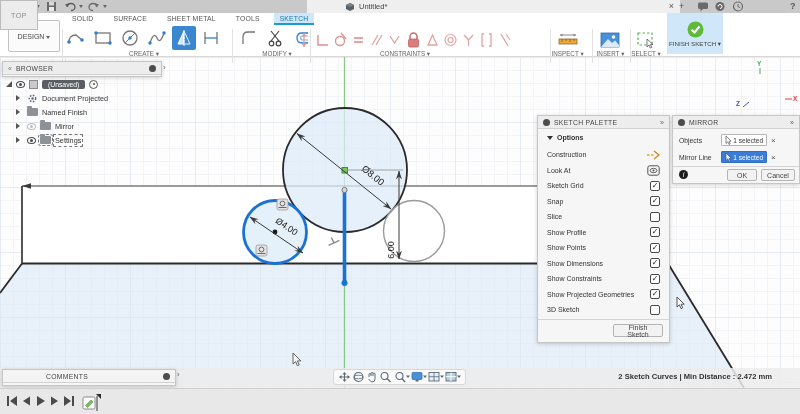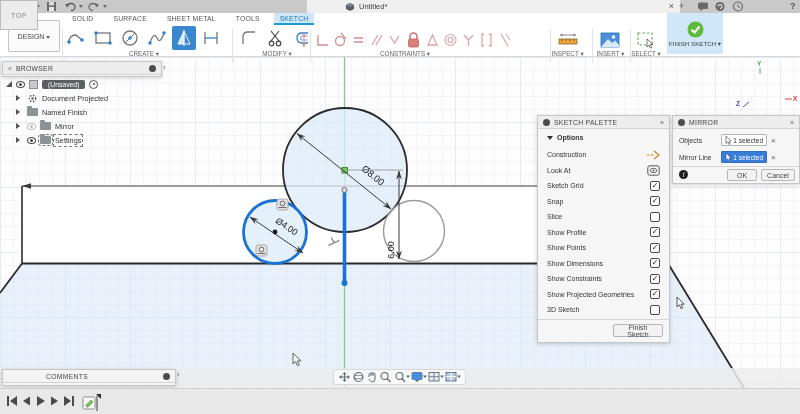--- a/index.html
+++ b/index.html
@@ -603,20 +603,21 @@
         <path d="M1,5.7 h10 M6,1.5 v8.5" stroke="#5a6a78" stroke-width="0.8"></path>
         <path d="M13,5 l2,2.5 h-4 z" fill="#5a6a78" transform="rotate(180,13.5,6)"></path>
       </svg>
     <svg width="16" height="12">
         <rect x="1" y="1.5" width="10" height="8.5" fill="#b8cde0" stroke="#5a6a78" stroke-width="0.9"></rect>
         <path d="M1,5.7 h10 M6,1.5 v8.5" stroke="#fff" stroke-width="1"></path>
         <path d="M13,5 l2,2.5 h-4 z" fill="#5a6a78" transform="rotate(180,13.5,6)"></path>
       </svg>
   </div>
 
+  <div class="abs" id="statustext">2 Sketch Curves | Min Distance : 2.472 mm</div>
 
   <div id="timeline" class="abs">
     <svg class="abs" style="left:6px;top:5px;" width="70" height="14">
       <g>
           <rect x="1" y="2" width="2" height="10" fill="#4a4a4a"></rect>
           <path d="M11,2 L4,7 L11,12 Z" fill="#4a4a4a"></path>
         </g>
       <g>
           <path d="M24,2.5 L17,7 L24,11.5 Z" fill="#4a4a4a"></path>
         </g>

